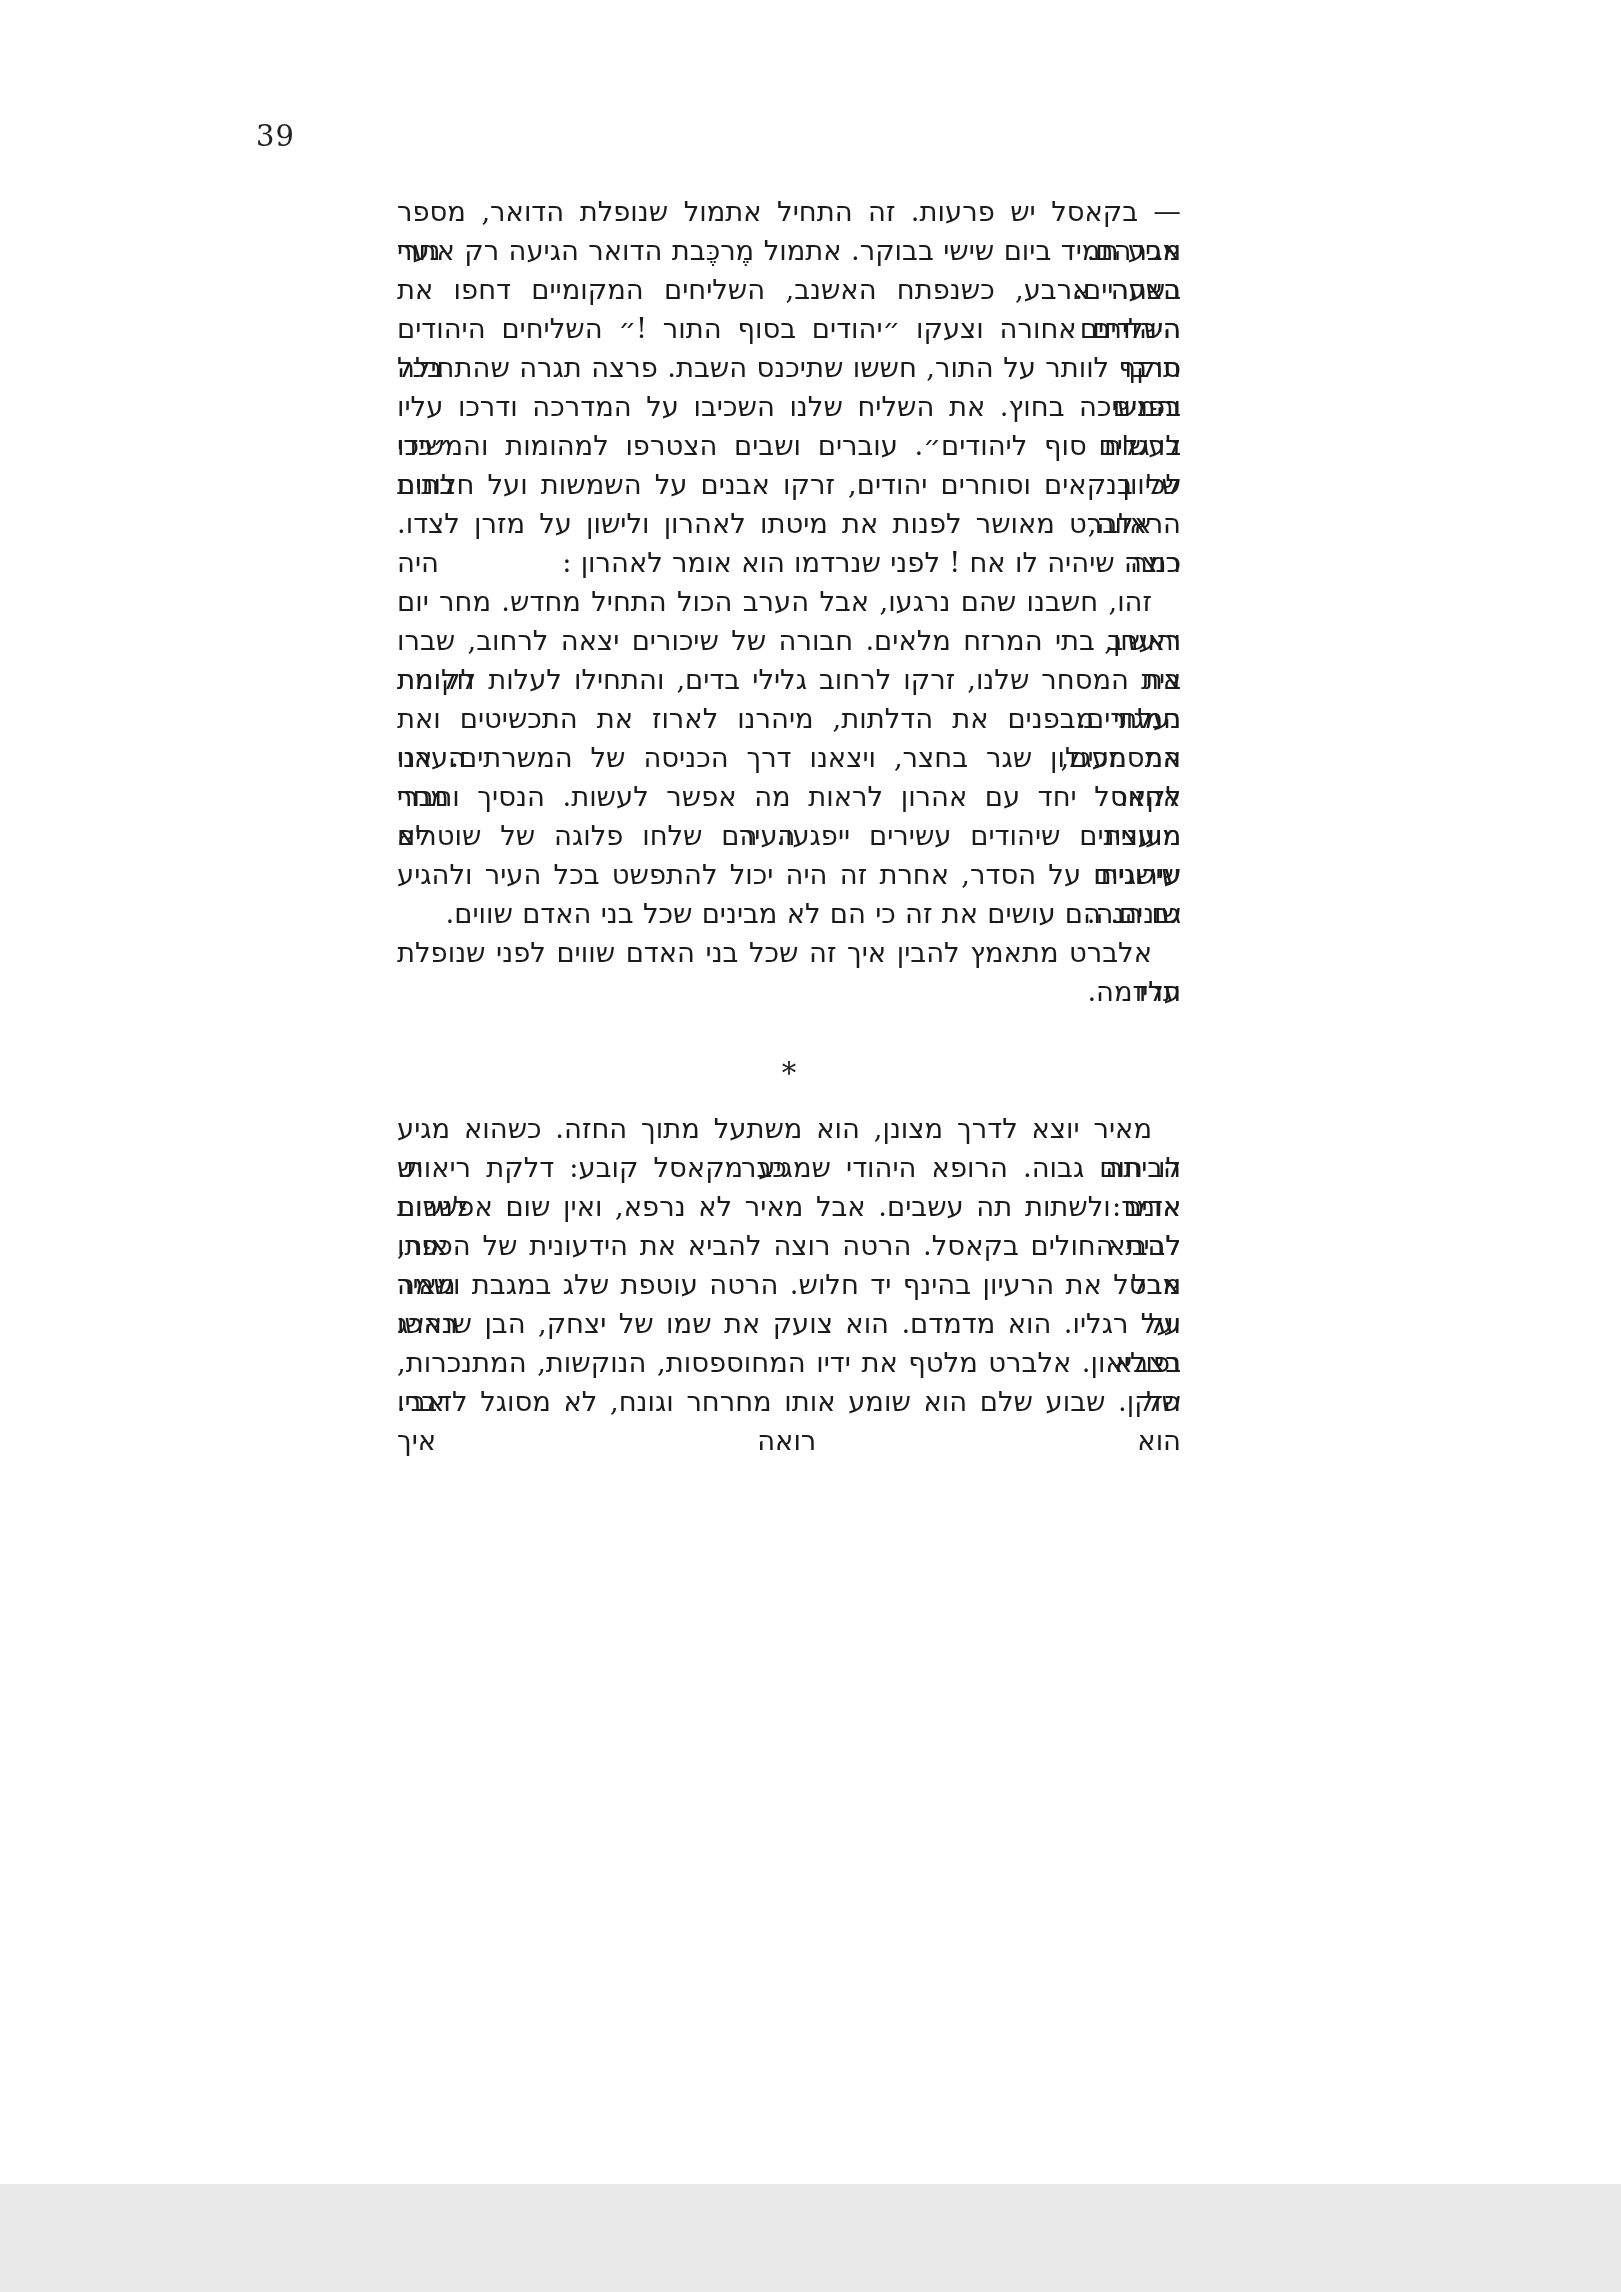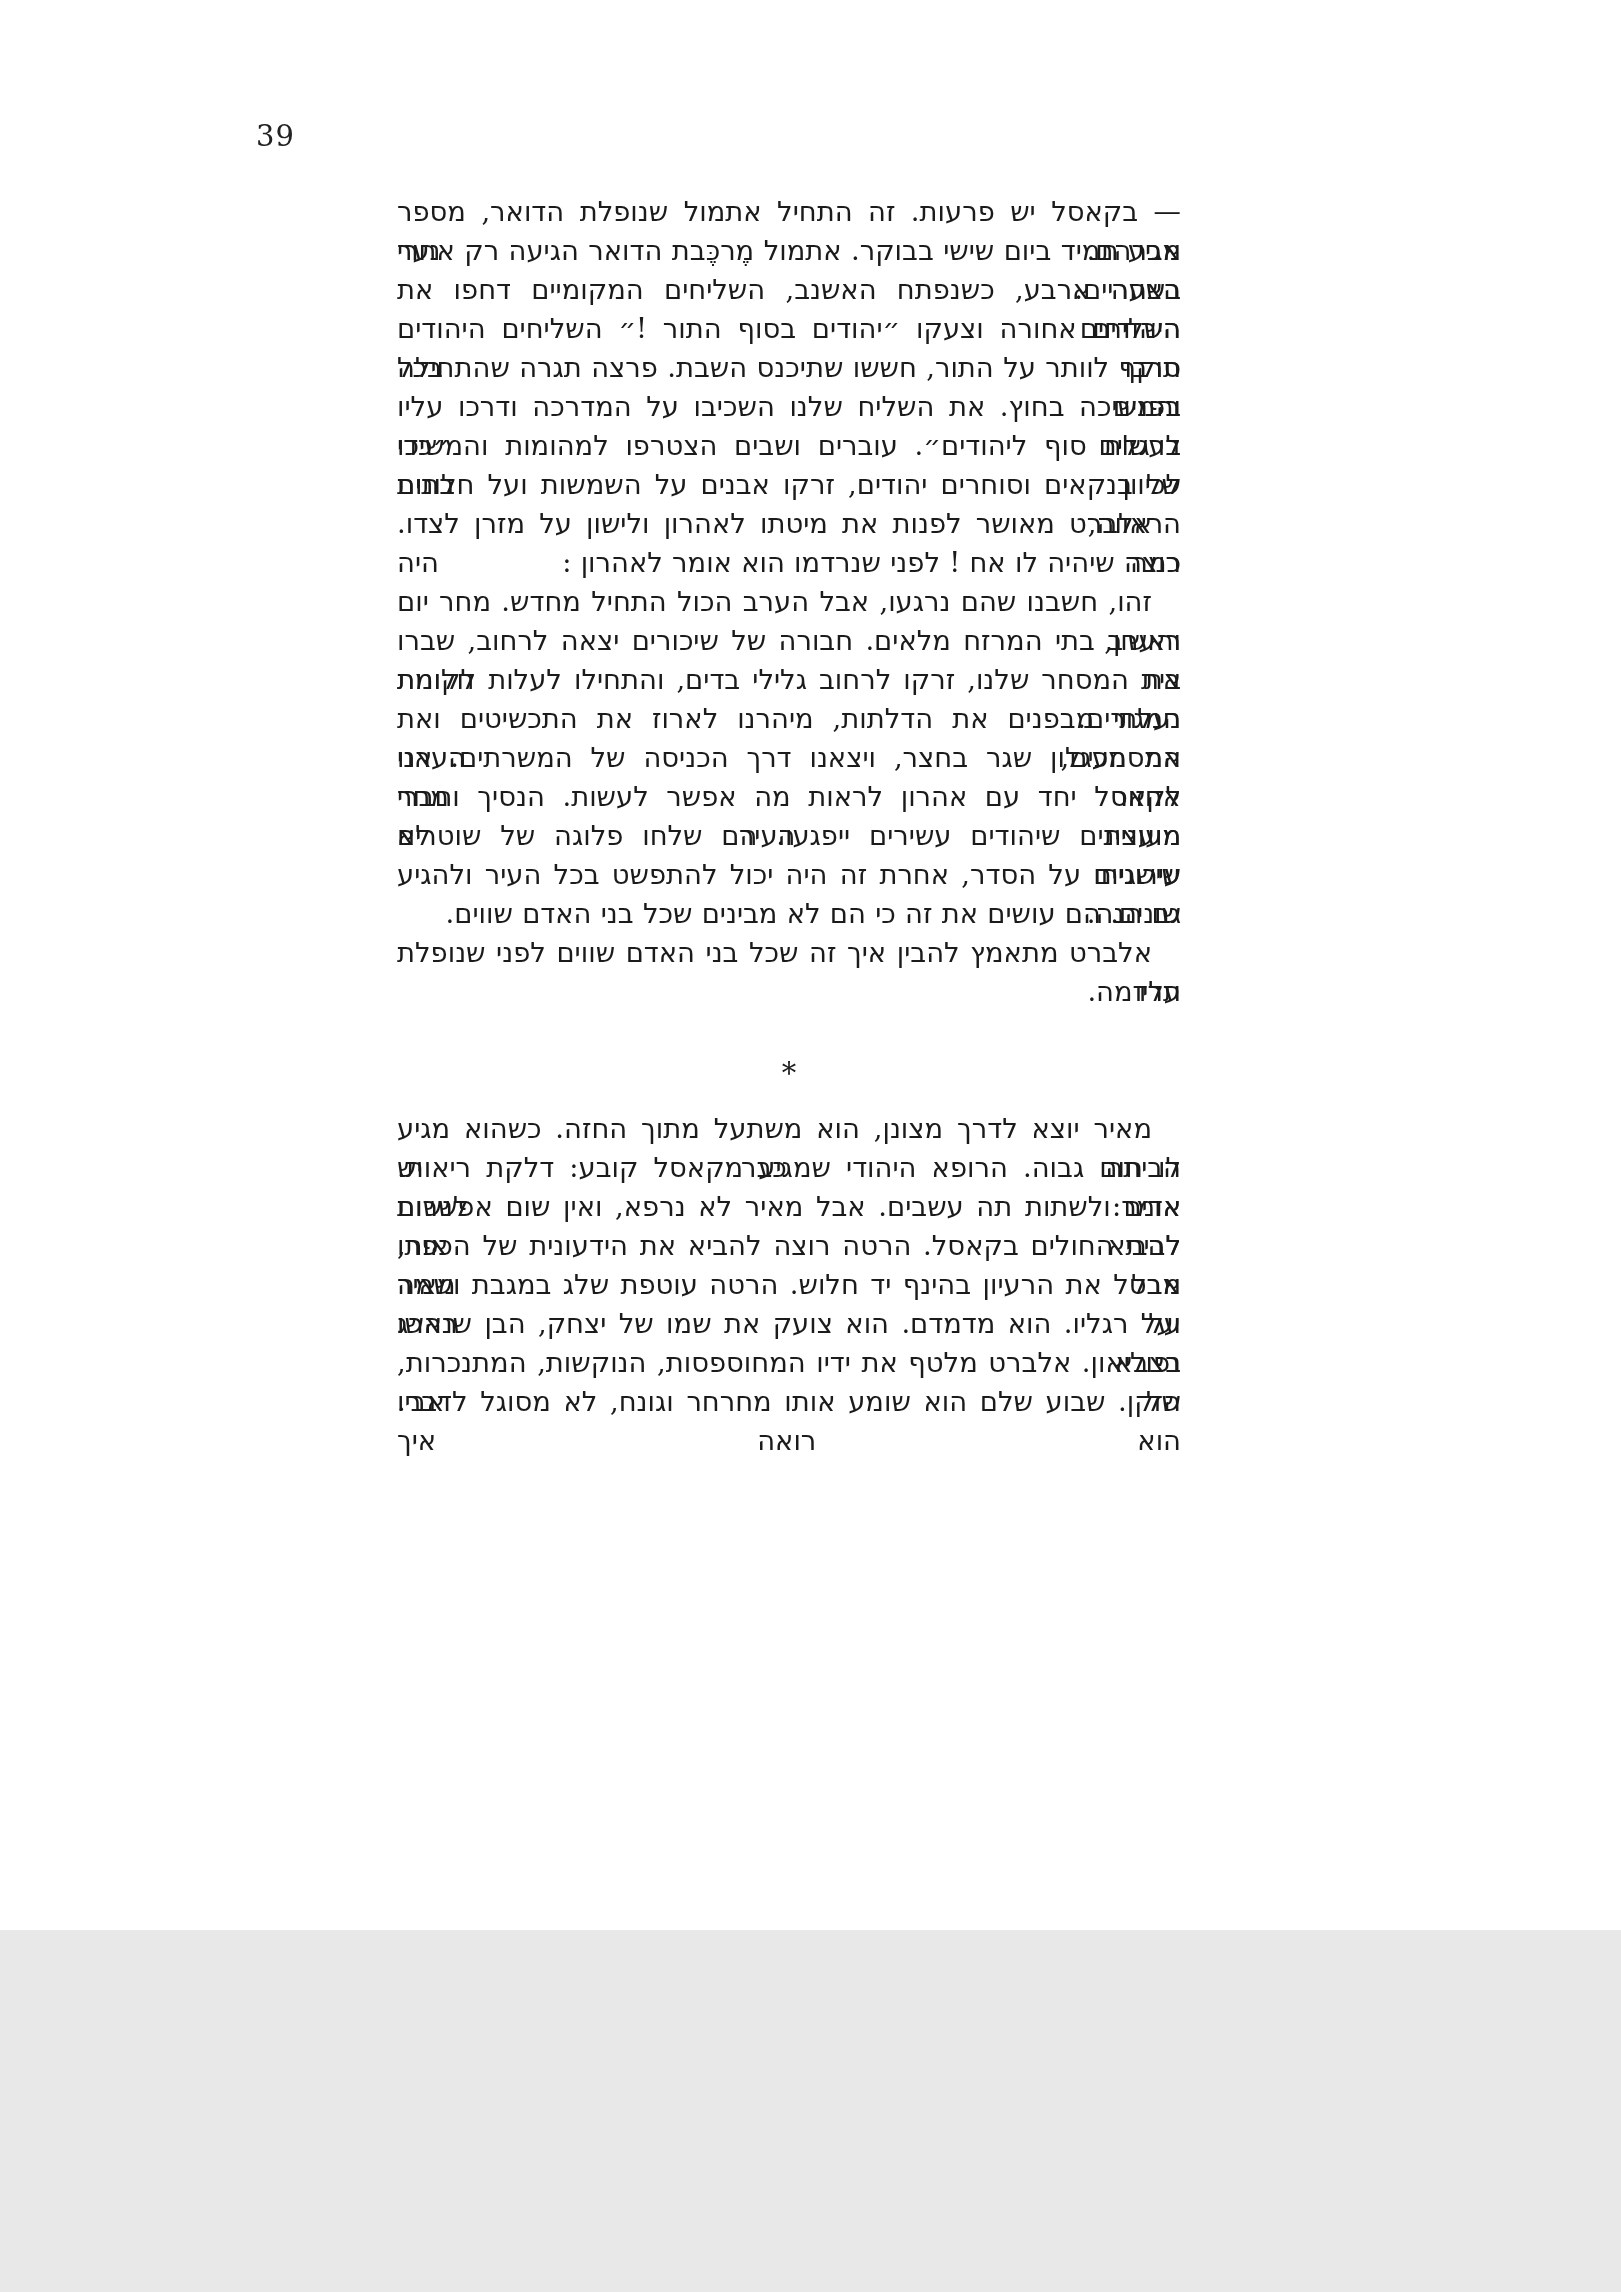--- a/index.html
+++ b/index.html
@@ -3,21 +3,21 @@
 <meta charset="utf-8">
 <style>
   html, body {
     margin: 0;
     padding: 0;
     background: #e8e8e8;
   }
   .page {
     position: relative;
     width: 1621px;
-    height: 1930px;
+    height: 2184px;
     margin: 0 auto;
     background: #ffffff;
     font-family: "DejaVu Serif", "DejaVu Sans", serif;
     color: #1b1b1b;
     overflow: hidden;
   }
   .pageno {
     position: absolute;
     left: 256px;
     top: 120px;

